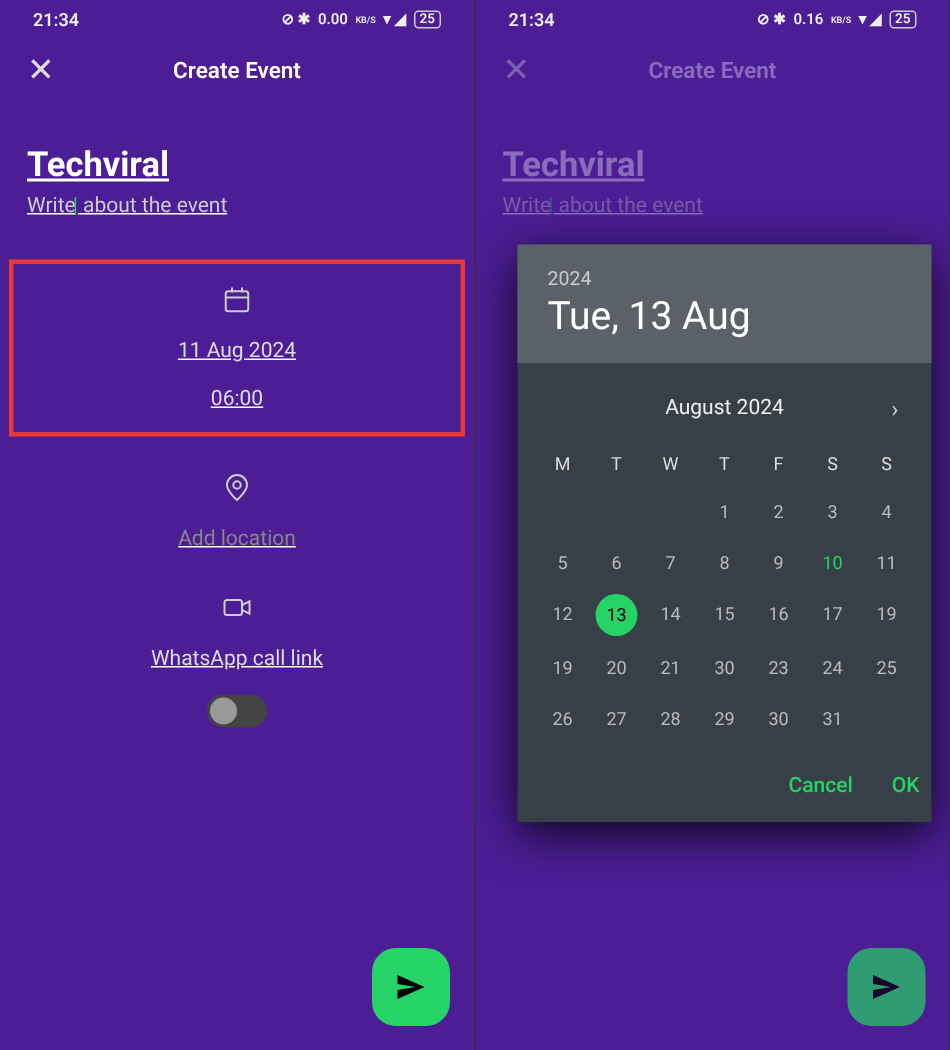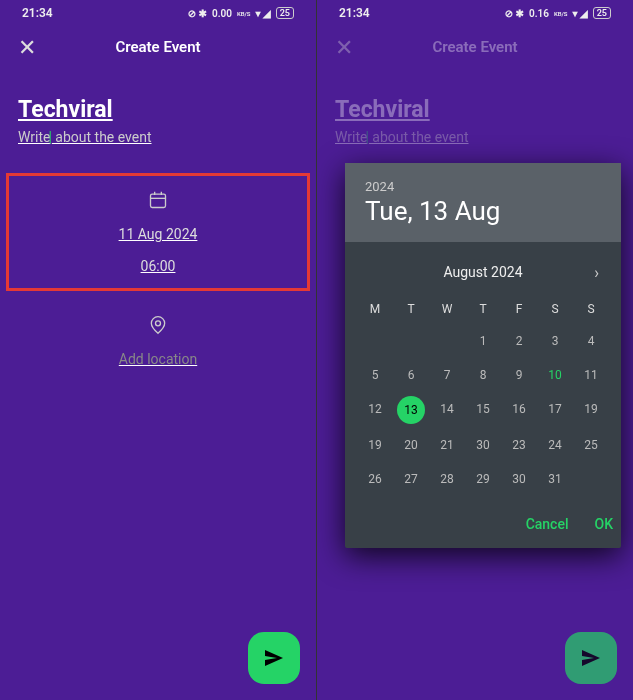--- a/index.html
+++ b/index.html
@@ -82,20 +82,30 @@
     <div class="row muted" style="margin-top:10px">
       <span class="row-icon">
         <svg viewBox="0 0 24 24" width="20" height="20">
             <circle cx="12" cy="10" r="3"></circle>
             <path d="M12 2a8 8 0 0 0-8 8c0 5 8 12 8 12s8-7 8-12a8 8 0 0 0-8-8z"></path>
           </svg>
       </span>
       <span class="row-label">Add location</span>
     </div>
 
+    <div class="row">
+      <span class="row-icon">
+        <svg viewBox="0 0 24 24" width="20" height="20">
+            <rect x="2" y="6" width="14" height="12" rx="2"></rect>
+            <polygon points="16,10 22,7 22,17 16,14"></polygon>
+          </svg>
+      </span>
+      <span class="row-label">WhatsApp call link</span>
+      <span class="toggle"></span>
+    </div>
   </div>
   <div class="fab">
     <svg viewBox="0 0 24 24" width="24" height="24" style="fill:#000;stroke:none">
         <path d="M3 20l18-8L3 4v6l12 2-12 2z"></path>
       </svg>
   </div>
 </div>
 
 <div class="screen dimmed">
   <div class="status-bar">

